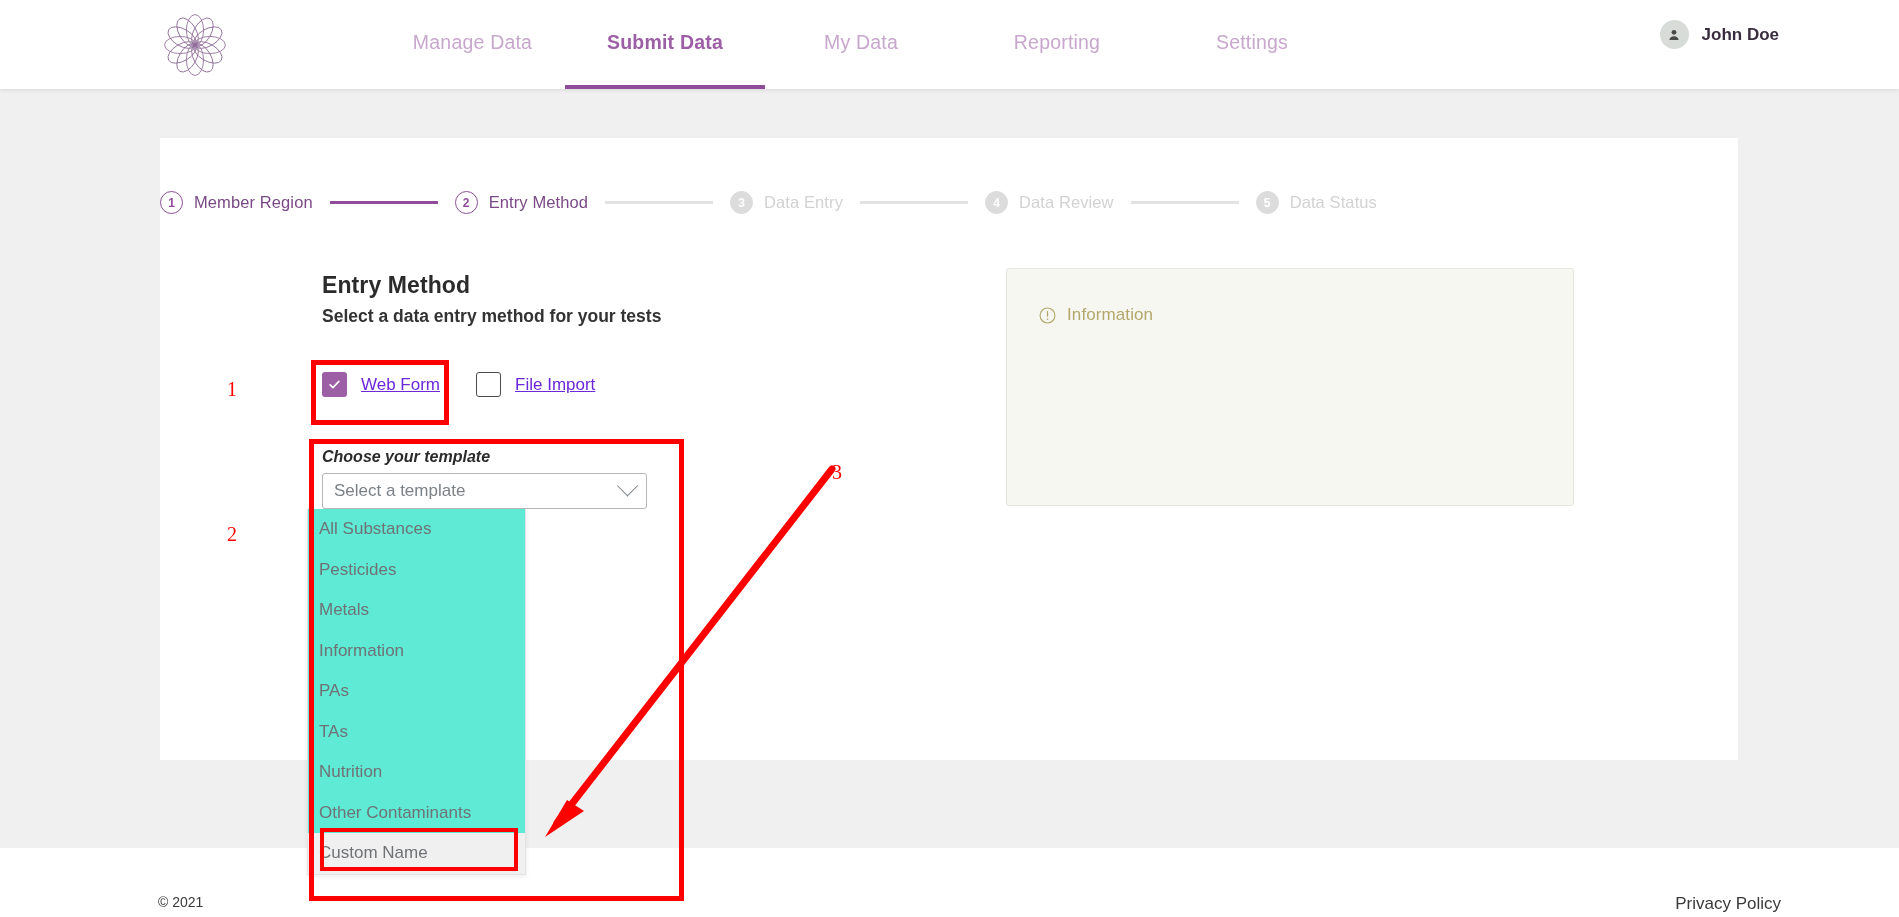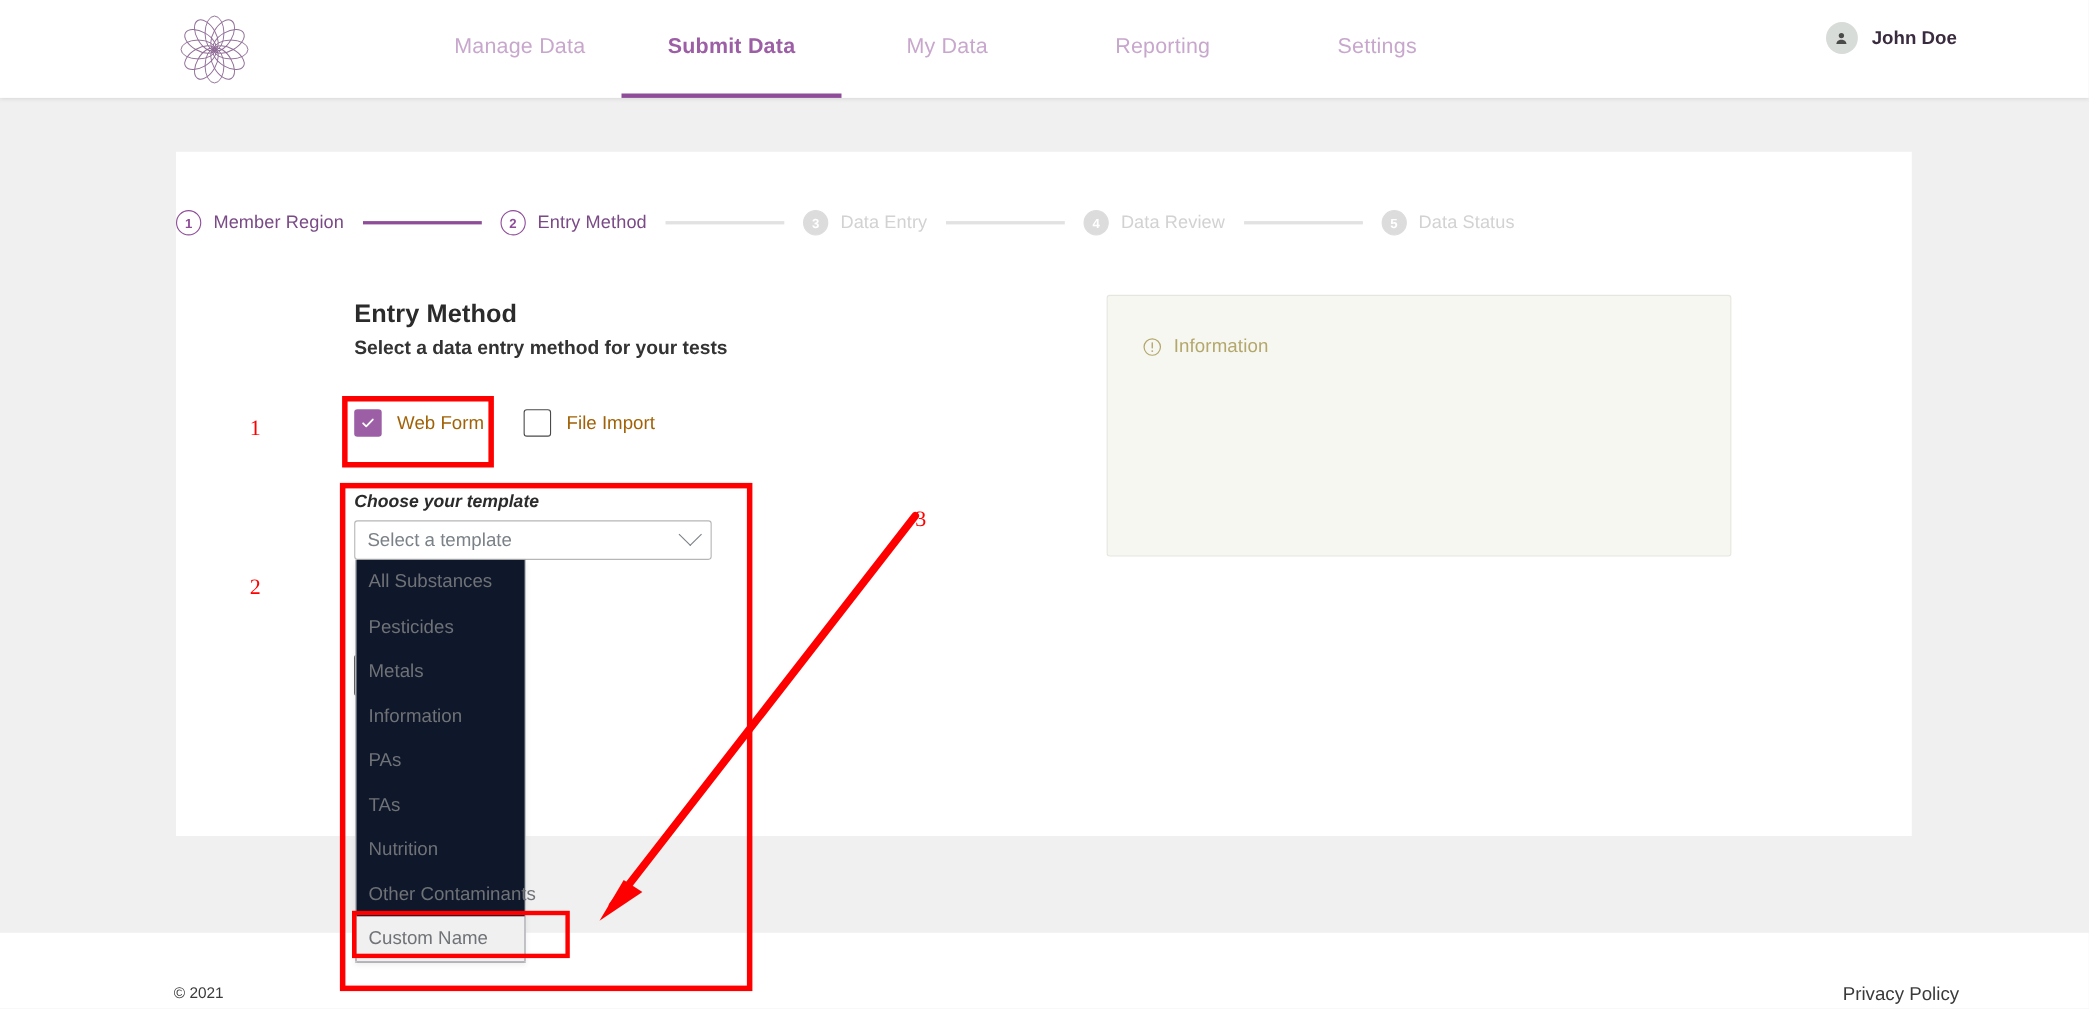--- a/index.html
+++ b/index.html
@@ -139,21 +139,21 @@
     position: absolute; left: 322px; top: 372px;
     display: flex; align-items: center; gap: 36px;
   }
   .check-item { display: flex; align-items: center; gap: 14px; cursor: pointer; }
   .cbox {
     width: 25px; height: 25px; border-radius: 3px;
     display: flex; align-items: center; justify-content: center;
   }
   .cbox.on { background: #9c5fa5; }
   .cbox.off { background: #fff; border: 1.6px solid #4a4a4a; }
-  .check-label { font-size: 17px; color: #a16207; }
+  .check-label { font-size: 17px; color: #6d28d9; text-decoration: underline; }
 
   
   .tmpl-label {
     position: absolute; left: 322px; top: 448px;
     font-size: 16px; font-weight: 700; color: #2b2b2b; font-style: italic;
   }
   .select-box {
     position: absolute; left: 322px; top: 473px;
     width: 325px; height: 36px;
     background: #fff;
@@ -166,23 +166,23 @@
   .select-value { font-size: 17px; color: #7a8187; flex: 1; }
   .chev {
     width: 15px; height: 15px;
     border-right: 1.8px solid #7a8187;
     border-bottom: 1.8px solid #7a8187;
     transform: rotate(45deg) translate(-4px, -4px);
     flex: 0 0 auto;
   }
 
   .dropdown {
-    position: absolute; left: 323px; top: 509px;
-    width: 155px;
-    background: #0f172a;
+    position: absolute; left: 307px; top: 509px;
+    width: 219px;
+    background: #5eead4;
     border: 1px solid #e3e3e3;
     border-top: none;
     box-shadow: 0 2px 5px rgba(0,0,0,0.07);
     z-index: 30;
   }
   .dd-item {
     height: 40.5px;
     display: flex; align-items: center;
     padding-left: 11px;
     font-size: 17px; color: #6f7276;

